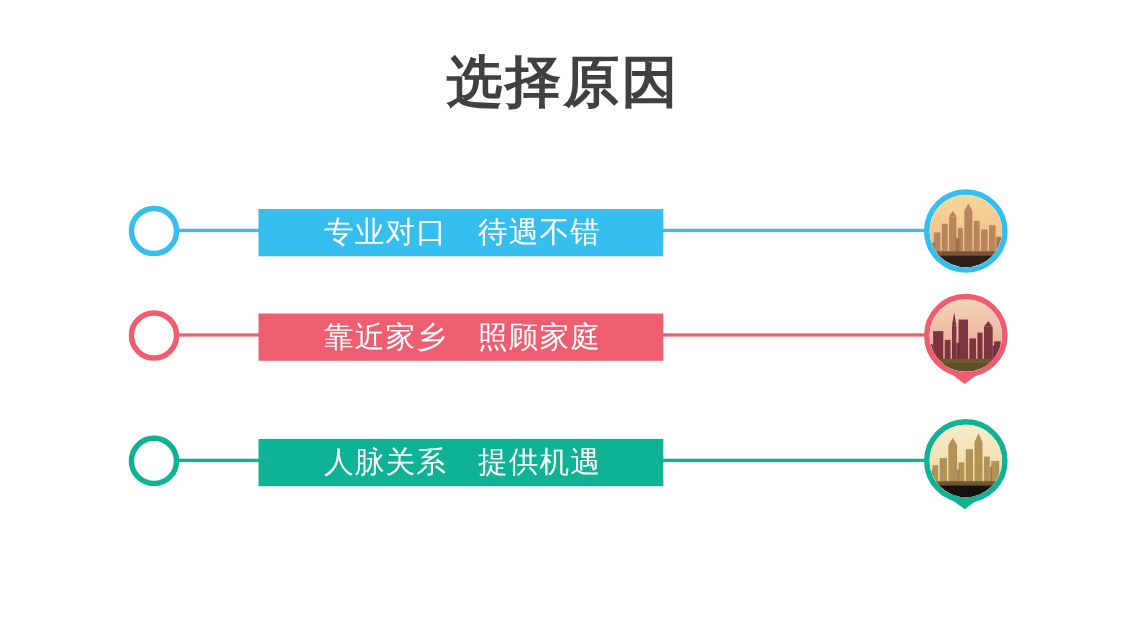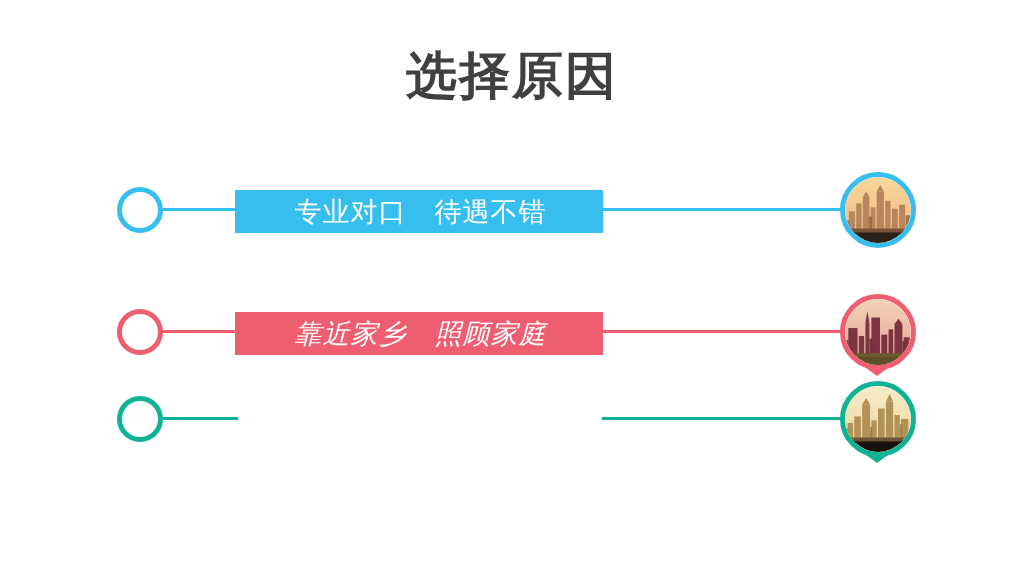--- a/index.html
+++ b/index.html
@@ -39,21 +39,21 @@
   }
 
   
   .row {
     position: absolute;
     left: 0;
     width: 1024px;
     height: 90px;
   }
   #row-0 { top: 166px; }
-  #row-1 { top: 288px; font-style: italic; }
+  #row-1 { top: 261px; }
   #row-2 { top: 375px; }
 
   
   .left-ring {
     position: absolute;
     left: 117px;
     top: 21px;
     width: 46px;
     height: 46px;
     border-radius: 50%;
@@ -236,20 +236,23 @@
           <rect x="0" y="82" width="100" height="18" fill="#6b5b2e"></rect>
           <rect x="0" y="88" width="100" height="12" fill="#5d5029"></rect>
         </svg>
       </div>
     </div>
   </div>
 
   <div class="row c-green" id="row-2">
     <div class="left-ring"></div>
     <div class="line-left"></div>
+    <div class="bar">
+      <div class="bar-text">人脉关系　提供机遇</div>
+    </div>
     <div class="line-right"></div>
     <div class="tail"></div>
     <div class="photo-circle">
       <div class="photo-inner">
         <svg viewBox="0 0 100 100" preserveAspectRatio="none">
           <defs>
             <linearGradient id="sky3" x1="0" y1="0" x2="0" y2="1">
               <stop offset="0%" stop-color="#f7eccb"></stop>
               <stop offset="55%" stop-color="#f0dfae"></stop>
               <stop offset="100%" stop-color="#e2c78d"></stop>

